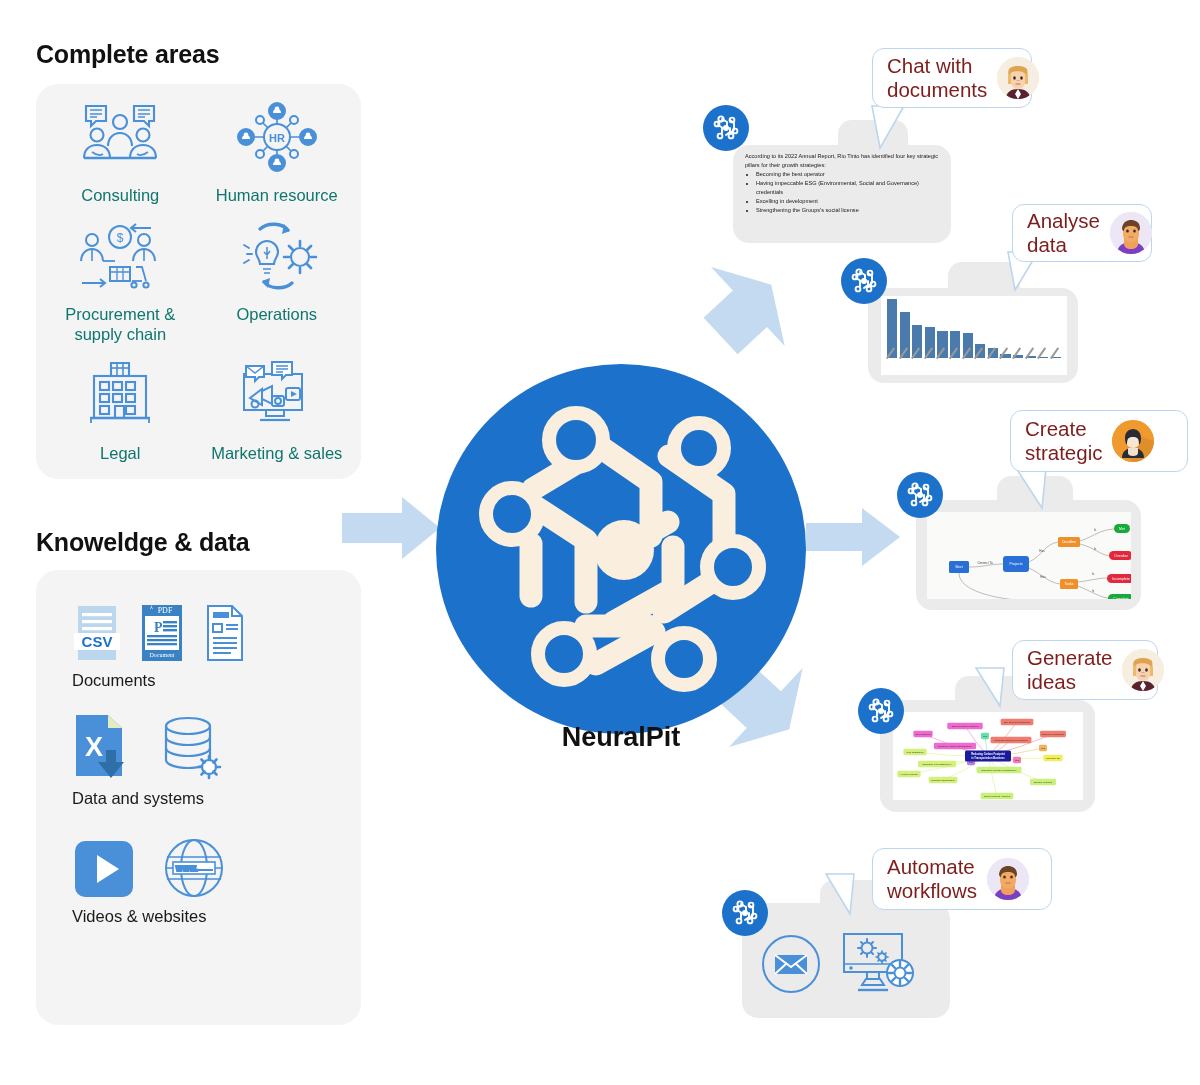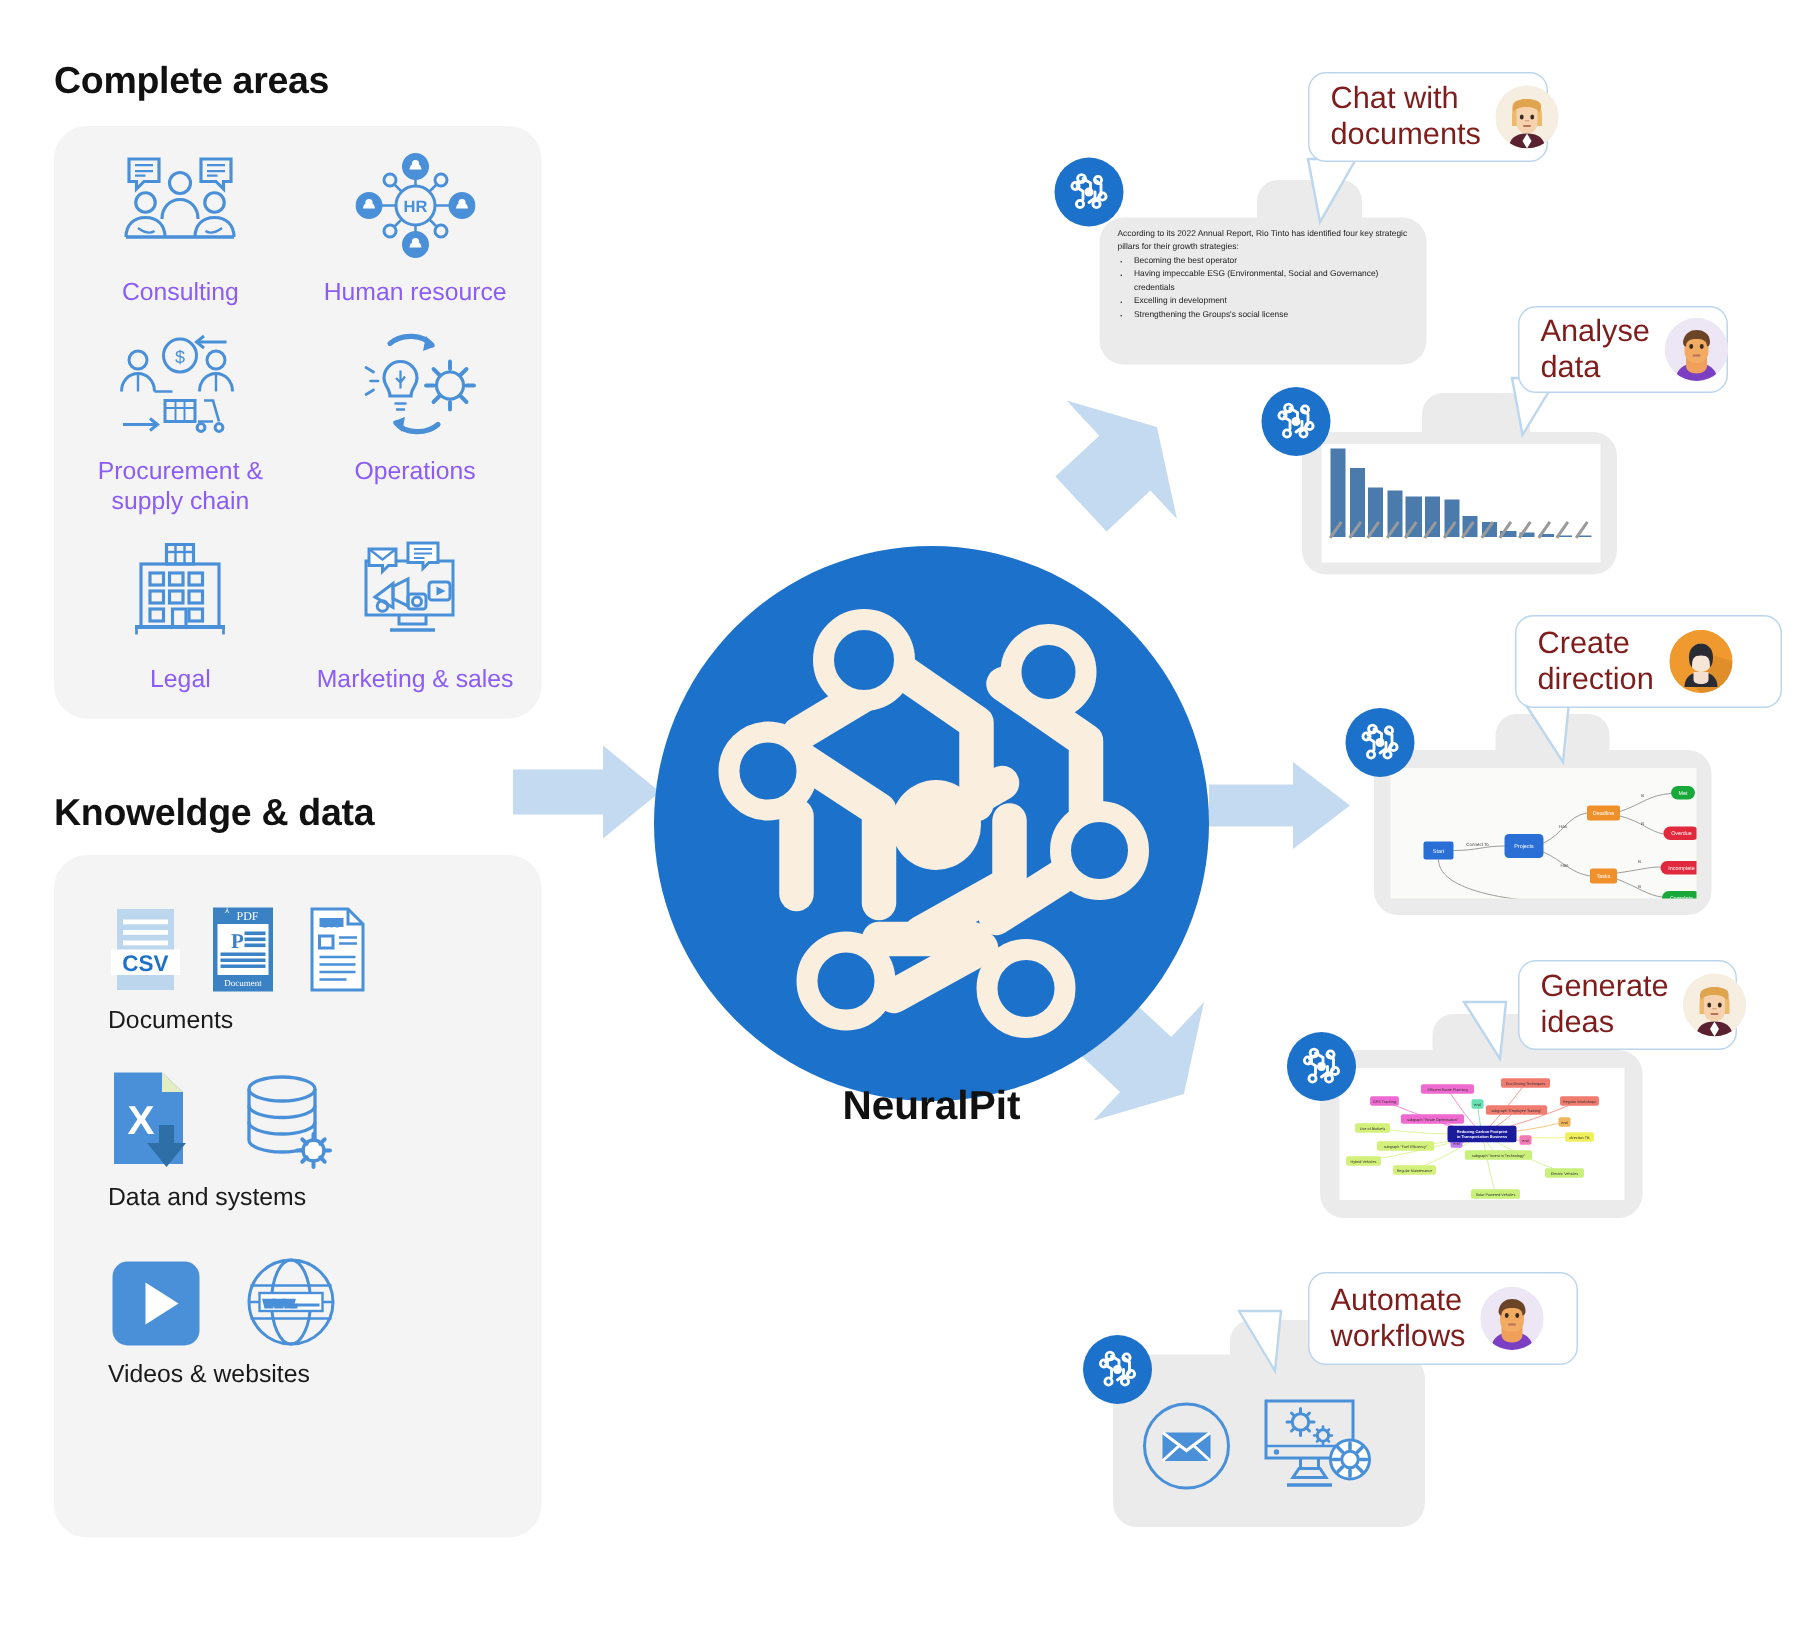--- a/index.html
+++ b/index.html
@@ -20,21 +20,21 @@
   .panel{
     position:absolute; background:#f4f4f4; border-radius:22px;
   }
   #panel-business{ left:36px; top:84px; width:325px; height:395px; }
   #panel-knowledge{ left:36px; top:570px; width:325px; height:455px; }
 
   .pgrid{ display:flex; flex-wrap:wrap; padding:18px 6px 0 6px; }
   .pcell{ width:50%; display:flex; flex-direction:column; align-items:center; }
   .pcell .glyph{ height:74px; display:flex; align-items:flex-start; justify-content:center; }
   .pcell .cap{
-    font-size:16.5px; color:#8b5cf6; text-align:center; line-height:1.22;
+    font-size:16.5px; color:#0f766e; text-align:center; line-height:1.22;
     margin-top:9px; margin-bottom:16px; max-width:150px;
   }
 
   
   .krow{ width:100%; padding-left:36px; margin-bottom:7px; }
   .kicons{ display:flex; align-items:flex-end; gap:16px; height:78px; }
   .kcap{ font-size:16.5px; color:#1a1a1a; margin-top:7px; margin-bottom:14px; }
 
   
   .arrow{ position:absolute; }
@@ -616,21 +616,21 @@
       <text x="240" y="82" font-size="3" fill="#444" text-anchor="middle" font-family="Liberation Sans, sans-serif">Create New</text>
     </svg>
 </div>
 <div class="tail" style="left:1012px; top:466px;">
   <svg width="40" height="46" viewBox="0 0 40 46">
       <path d="M34 2 L4 2 L30 42 Z" fill="#fff" stroke="#bcd6ee" stroke-width="1.6"></path>
     </svg>
 </div>
 <div class="bubble" style="left:1010px; top:410px; width:178px; height:62px;">
   <span class="btext">Create
-direction</span>
+strategic</span>
   <span class="avatar" style="background:#f0992e">
     <svg width="42" height="42" viewBox="0 0 42 42">
       <circle cx="21" cy="21" r="21" fill="#f0992e"></circle>
       <path d="M42 21a21 21 0 01-21 21L12 33l18-16z" fill="#000" opacity=".07"></path>
       <path d="M10 38c0-7 5-10 11-10s11 3 11 10z" fill="#2b2b33"></path>
       <path d="M16 28h10v5c0 2-2 3-5 3s-5-1-5-3z" fill="#f3dfd0"></path>
       <path d="M14 17c0-5 3-8 7-8s7 3 7 8v4c0 4-3 7-7 7s-7-3-7-7z" fill="#f7e6d6"></path>
       <path d="M13 18c0-6 4-9 8-9s8 3 8 9c0 4-1 6-2 7 0-6-1-8-6-8s-6 2-6 8c-1-1-2-3-2-7z" fill="#2b2b33"></path>
     </svg>
   </span>

